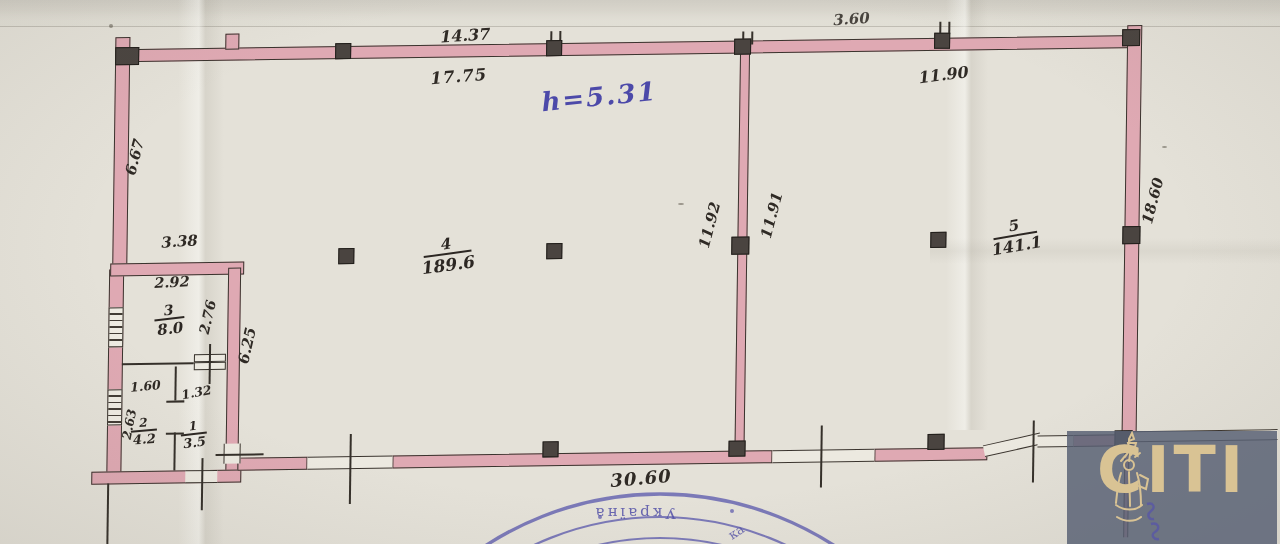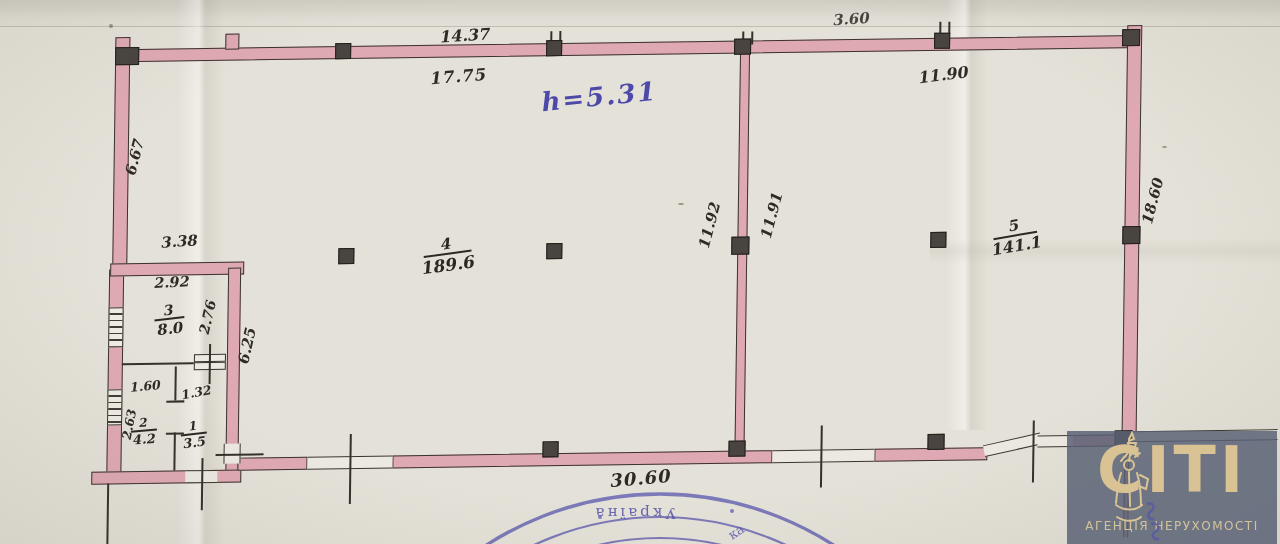--- a/index.html
+++ b/index.html
@@ -182,21 +182,20 @@
     <text transform="translate(412,62) rotate(-33)" font-family="DejaVu Serif,serif" font-size="13" fill="rgba(82,80,168,0.8)">ка</text>
   </svg>
 
   <svg class="curls" width="50" height="44" viewBox="0 0 50 44">
     <path d="M22,4 c6,-2 9,3 4,7 c-5,4 -2,9 3,8" fill="none" stroke="rgba(85,83,171,0.7)" stroke-width="2.4"></path>
     <path d="M26,24 c7,-2 10,4 4,8 c-5,3 -1,8 4,7" fill="none" stroke="rgba(85,83,171,0.7)" stroke-width="2.4"></path>
   </svg>
 
   <div class="wm">
     <div class="wm-brand">CITI</div>
-    <div class="wm-tag">АГЕНЦІЯ НЕРУХОМОСТІ</div>
     <svg class="statue" width="46" height="113" viewBox="0 0 46 113">
       <g fill="none" stroke="#d9c394" stroke-width="2" stroke-linecap="round">
         <path d="M22,8 l3,-6 l2,6 l-5,2 z"></path>
         <path d="M21,12 h8 l-1,4 h-6 z"></path>
         <path d="M24,16 l-2,14"></path>
         <path d="M14,30 l5,-6 M18,26 l4,-6 M24,24 l4,-5 M28,26 l5,-4"></path>
         <circle cx="22" cy="34" r="5"></circle>
         <path d="M14,42 c-3,8 -4,20 -5,30 M22,41 c0,12 1,24 1,34 M30,42 c3,10 4,22 4,32"></path>
         <path d="M9,74 c8,6 20,6 26,0 M10,86 c8,5 18,5 24,0"></path>
         <path d="M33,44 l8,4 l-2,10 l-7,-3"></path>

